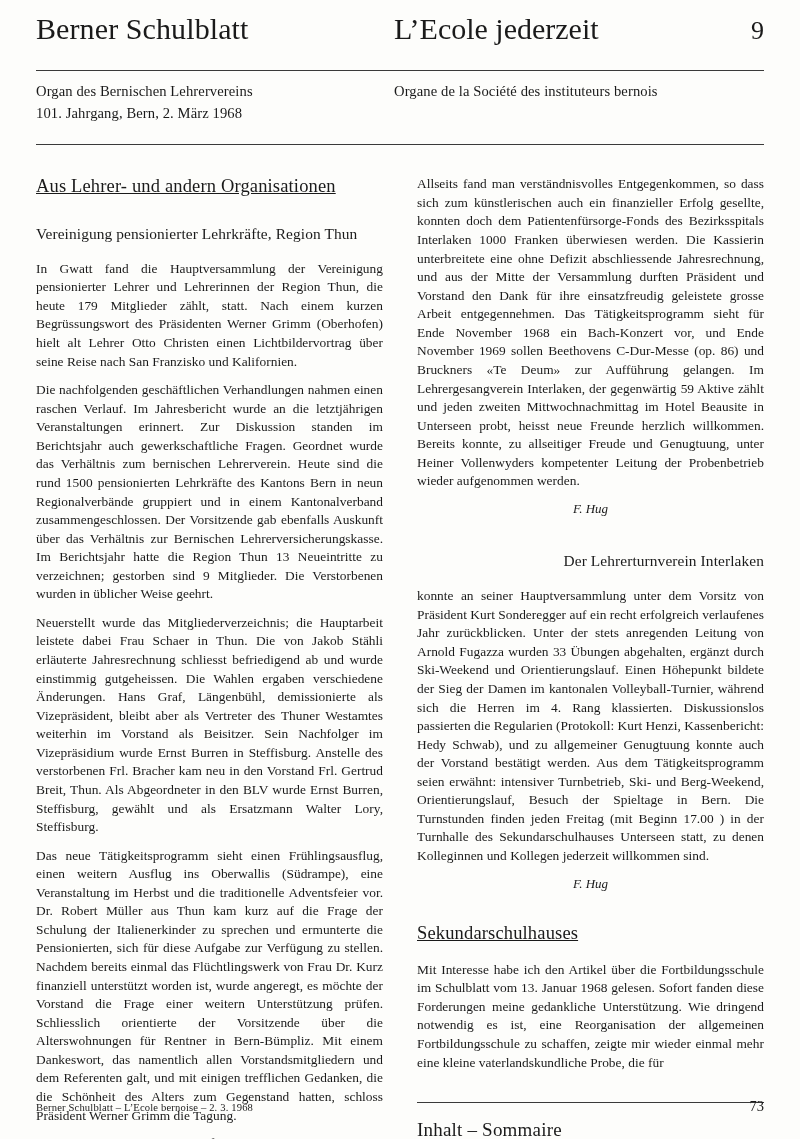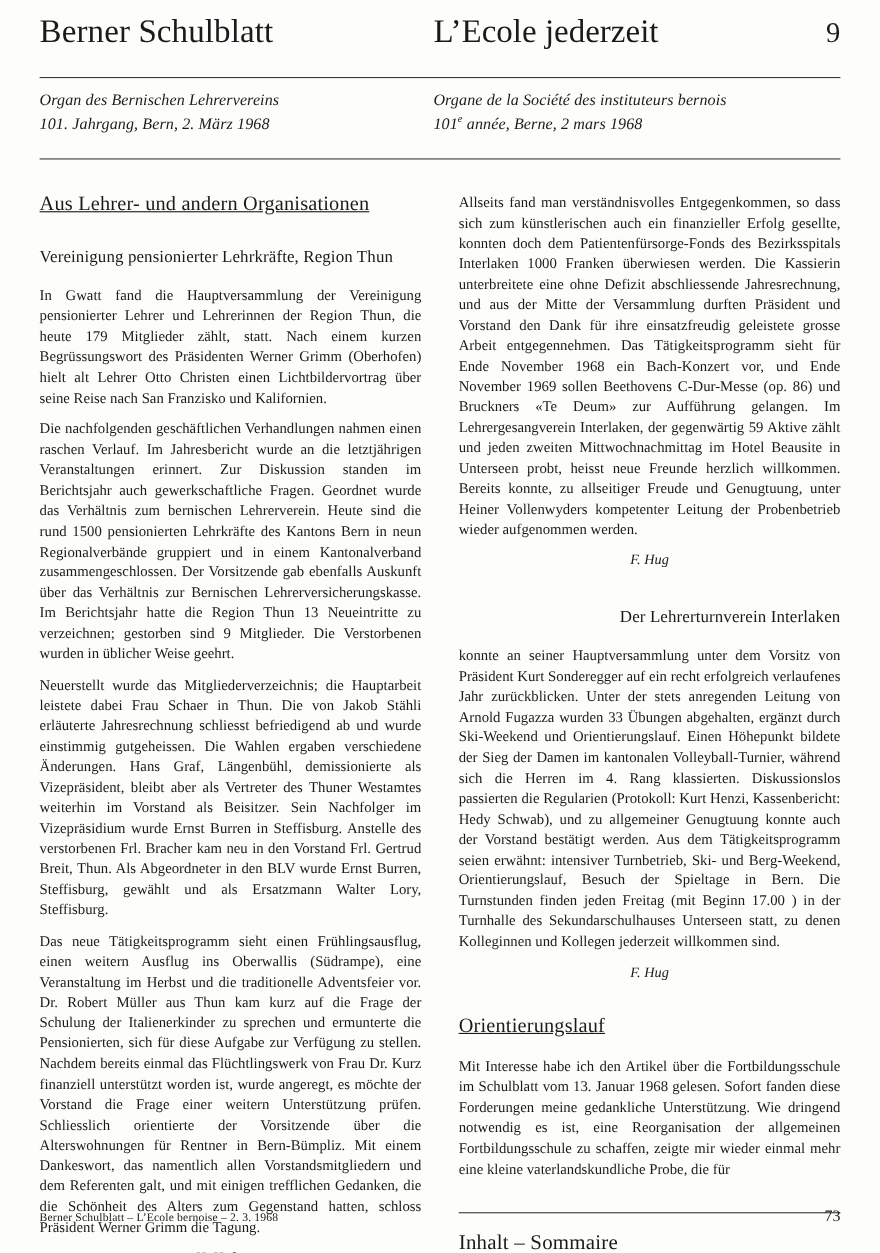--- a/index.html
+++ b/index.html
@@ -66,21 +66,20 @@
     display: flex;
     padding-top: 9px;
     padding-bottom: 8px;
   }
   .sub-left { width: 358px; }
   .sub-right { flex: 1; }
   .sub-line {
     font-size: 14.6px;
     line-height: 1.52;
     letter-spacing: 0.1px;
-    font-style: italic;
   }
   .sup { font-size: 0.66em; vertical-align: super; }
 
   
   .columns {
     display: flex;
     margin-top: 30px;
   }
   .col-left {
     width: 347px;
@@ -172,21 +171,20 @@
 
       <hr class="rule-full">
 
       <div class="masthead-sub">
         <div class="sub-left">
           <div class="sub-line">Organ des Bernischen Lehrervereins</div>
           <div class="sub-line">101. Jahrgang, Bern, 2. März 1968</div>
         </div>
         <div class="sub-right">
           <div class="sub-line">Organe de la Société des instituteurs bernois</div>
-          <div class="sub-line"><span>101</span><span class="sup">e</span><span> année, Berne, 2 mars 1968</span></div>
         </div>
       </div>
 
       <hr class="rule-full">
     </div>
 
     <div class="columns">
 
       <div class="col-left">
 
@@ -204,21 +202,21 @@
 
       <div class="col-right">
 
         <p class="body">Allseits fand man verständnisvolles Entgegenkommen, so dass sich zum künstlerischen auch ein finanzieller Erfolg gesellte, konnten doch dem Patientenfürsorge-Fonds des Bezirksspitals Interlaken 1000 Franken überwiesen werden. Die Kassierin unterbreitete eine ohne Defizit abschliessende Jahresrechnung, und aus der Mitte der Versammlung durften Präsident und Vorstand den Dank für ihre einsatzfreudig geleistete grosse Arbeit entgegennehmen. Das Tätigkeitsprogramm sieht für Ende November 1968 ein Bach-Konzert vor, und Ende November 1969 sollen Beethovens C-Dur-Messe (op. 86) und Bruckners «Te Deum» zur Aufführung gelangen. Im Lehrergesangverein Interlaken, der gegenwärtig 59 Aktive zählt und jeden zweiten Mittwochnachmittag im Hotel Beausite in Unterseen probt, heisst neue Freunde herzlich willkommen. Bereits konnte, zu allseitiger Freude und Genugtuung, unter Heiner Vollenwyders kompetenter Leitung der Probenbetrieb wieder aufgenommen werden.</p>
         <p class="signature">F. Hug</p>
 
         <h2 class="sub-head spaced-above">Der Lehrerturnverein Interlaken</h2>
         <p class="body">konnte an seiner Hauptversammlung unter dem Vorsitz von Präsident Kurt Sonderegger auf ein recht erfolgreich verlaufenes Jahr zurückblicken. Unter der stets anregenden Leitung von Arnold Fugazza wurden 33 Übungen abgehalten, ergänzt durch Ski-Weekend und Orientierungslauf. Einen Höhepunkt bildete der Sieg der Damen im kantonalen Volleyball-Turnier, während sich die Herren im 4. Rang klassierten. Diskussionslos passierten die Regularien (Protokoll: Kurt Henzi, Kassenbericht: Hedy Schwab), und zu allgemeiner Genugtuung konnte auch der Vorstand bestätigt werden. Aus dem Tätigkeitsprogramm seien erwähnt: intensiver Turnbetrieb, Ski- und Berg-Weekend, Orientierungslauf, Besuch der Spieltage in Bern. Die Turnstunden finden jeden Freitag (mit Beginn 17.00 ) in der Turnhalle des Sekundarschulhauses Unterseen statt, zu denen Kolleginnen und Kollegen jederzeit willkommen sind.</p>
         <p class="signature">F. Hug</p>
 
-        <h1 class="section-head" style="margin-top:30px;margin-bottom:17px;">Orientierungslauf</h1>
+        <h1 class="section-head" style="margin-top:30px;margin-bottom:17px;">Sekundarschulhauses</h1>
         <p class="body">Mit Interesse habe ich den Artikel über die Fortbildungsschule im Schulblatt vom 13. Januar 1968 gelesen. Sofort fanden diese Forderungen meine gedankliche Unterstützung. Wie dringend notwendig es ist, eine Reorganisation der allgemeinen Fortbildungsschule zu schaffen, zeigte mir wieder einmal mehr eine kleine vaterlandskundliche Probe, die für</p>
 
         <div class="toc-block">
           <hr class="toc-rule">
           <h1 class="toc-title">Inhalt – Sommaire</h1>
 
         </div>
 
       </div>
     </div>

